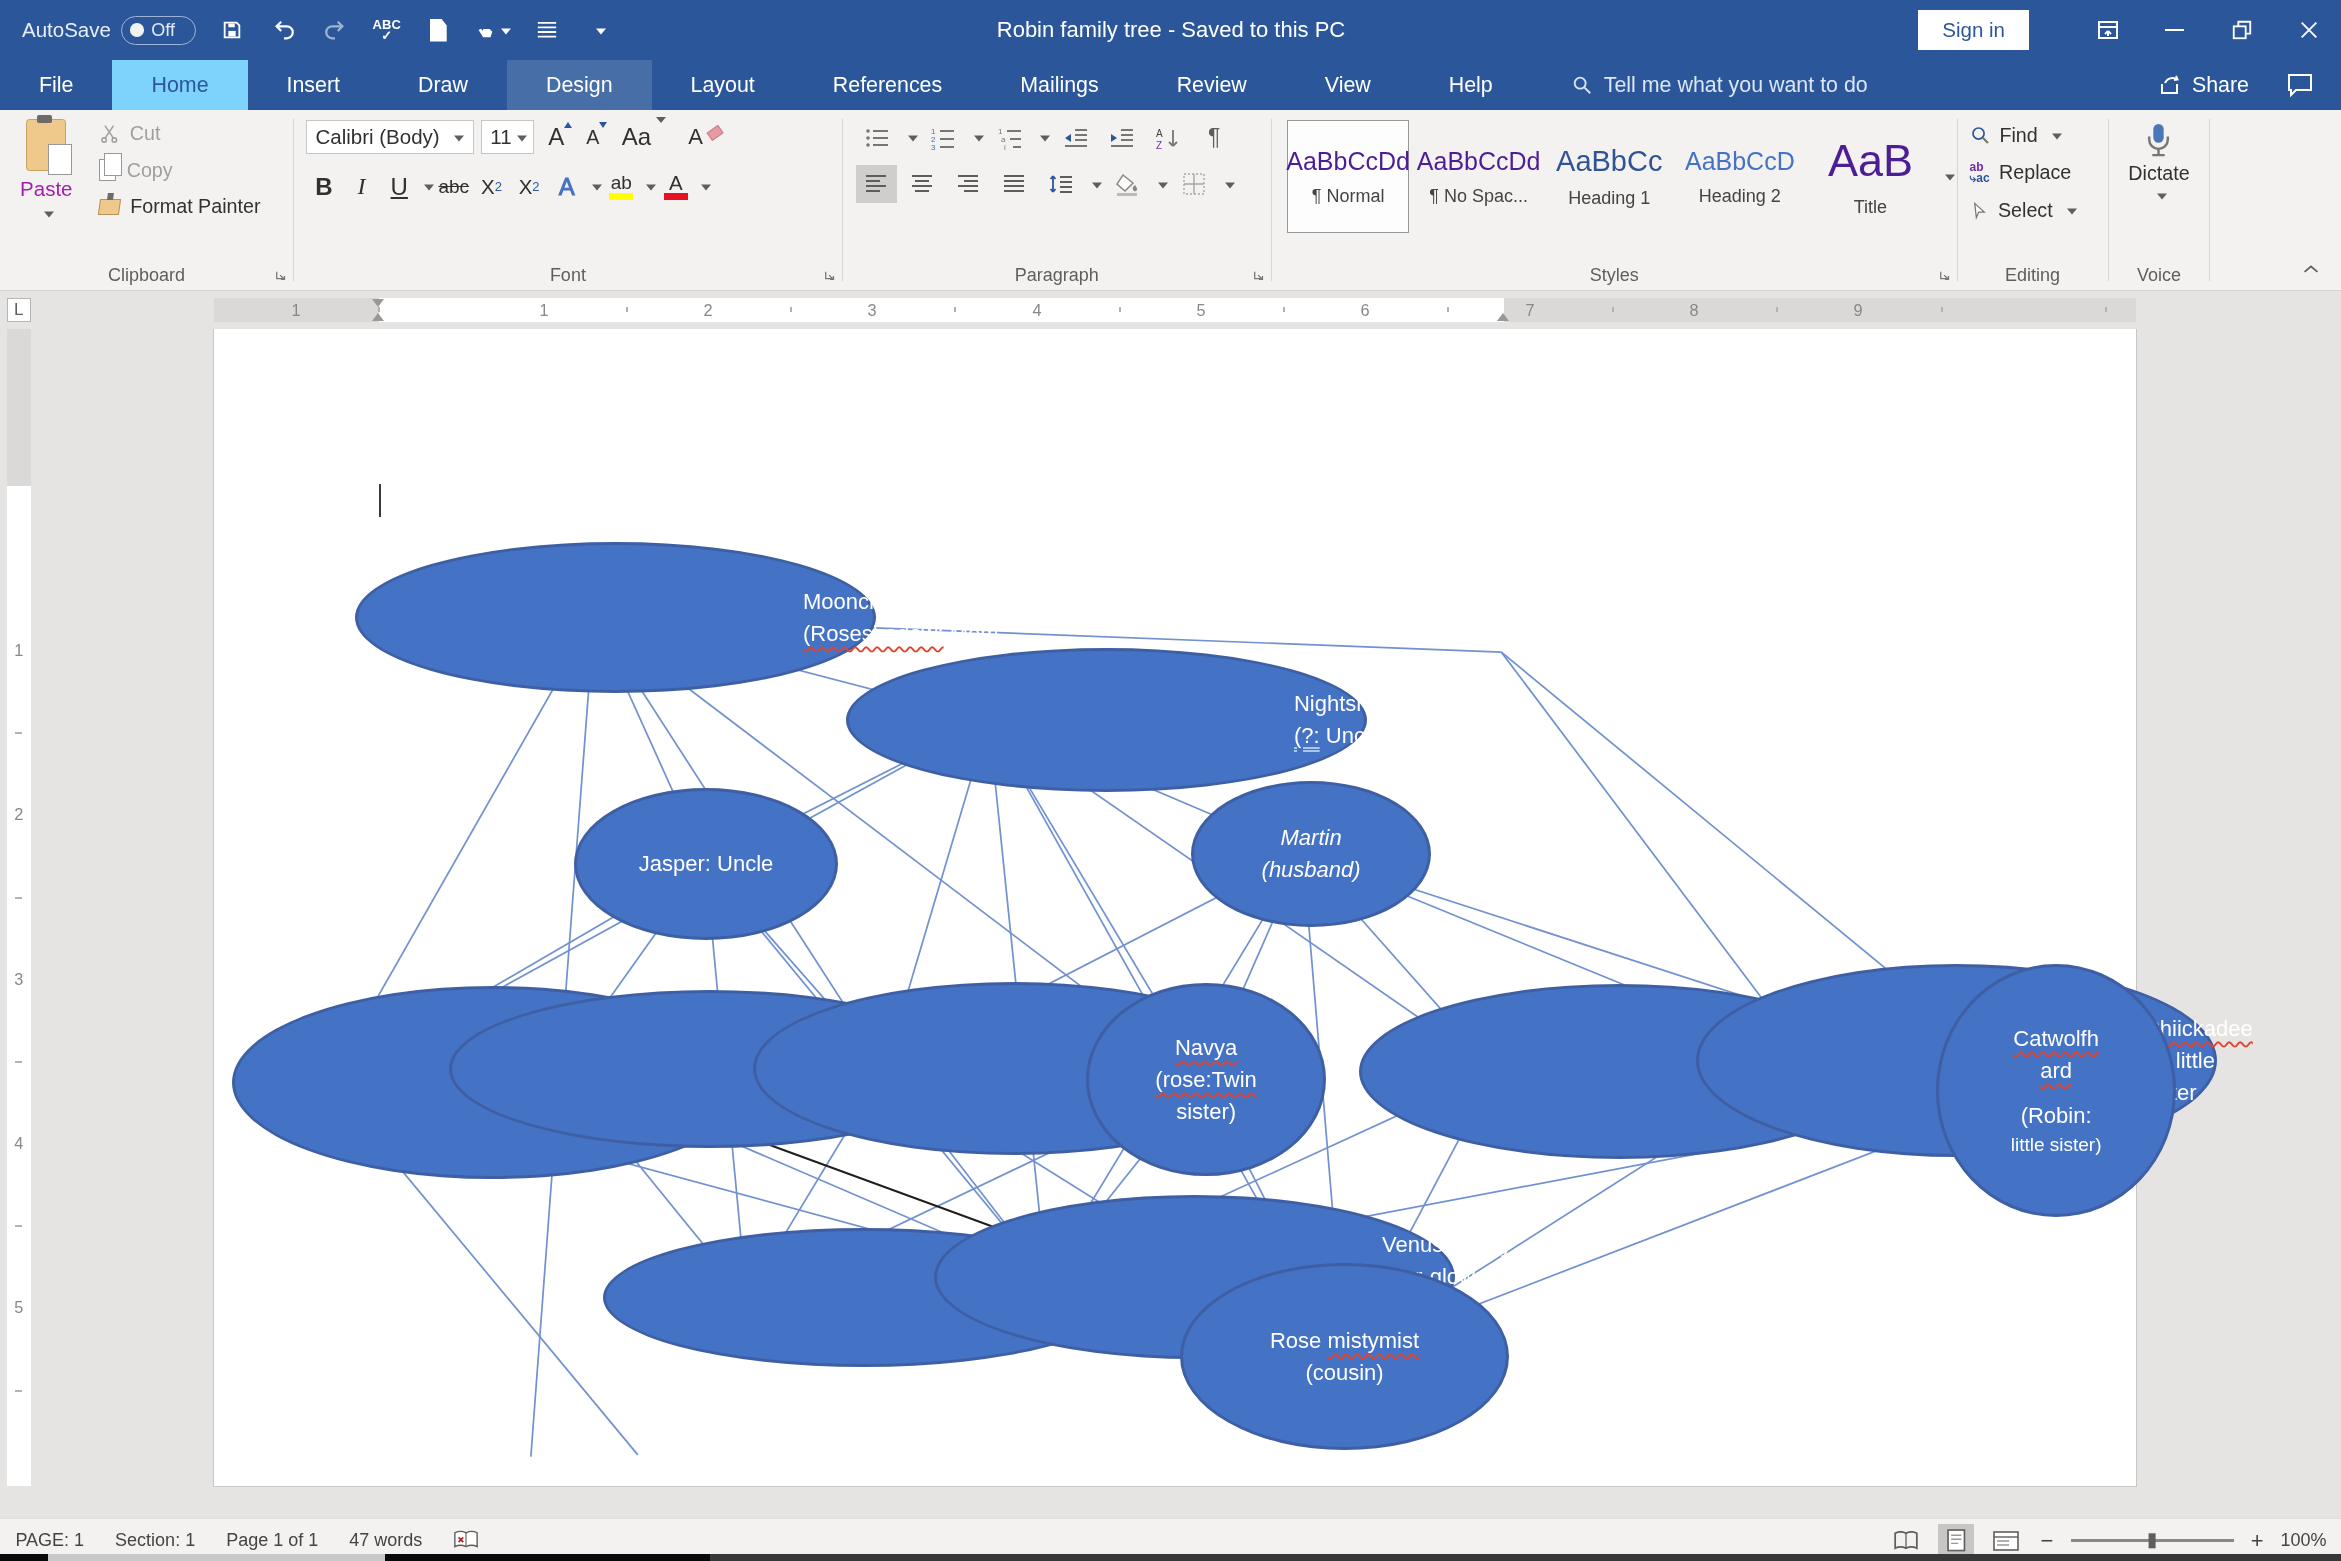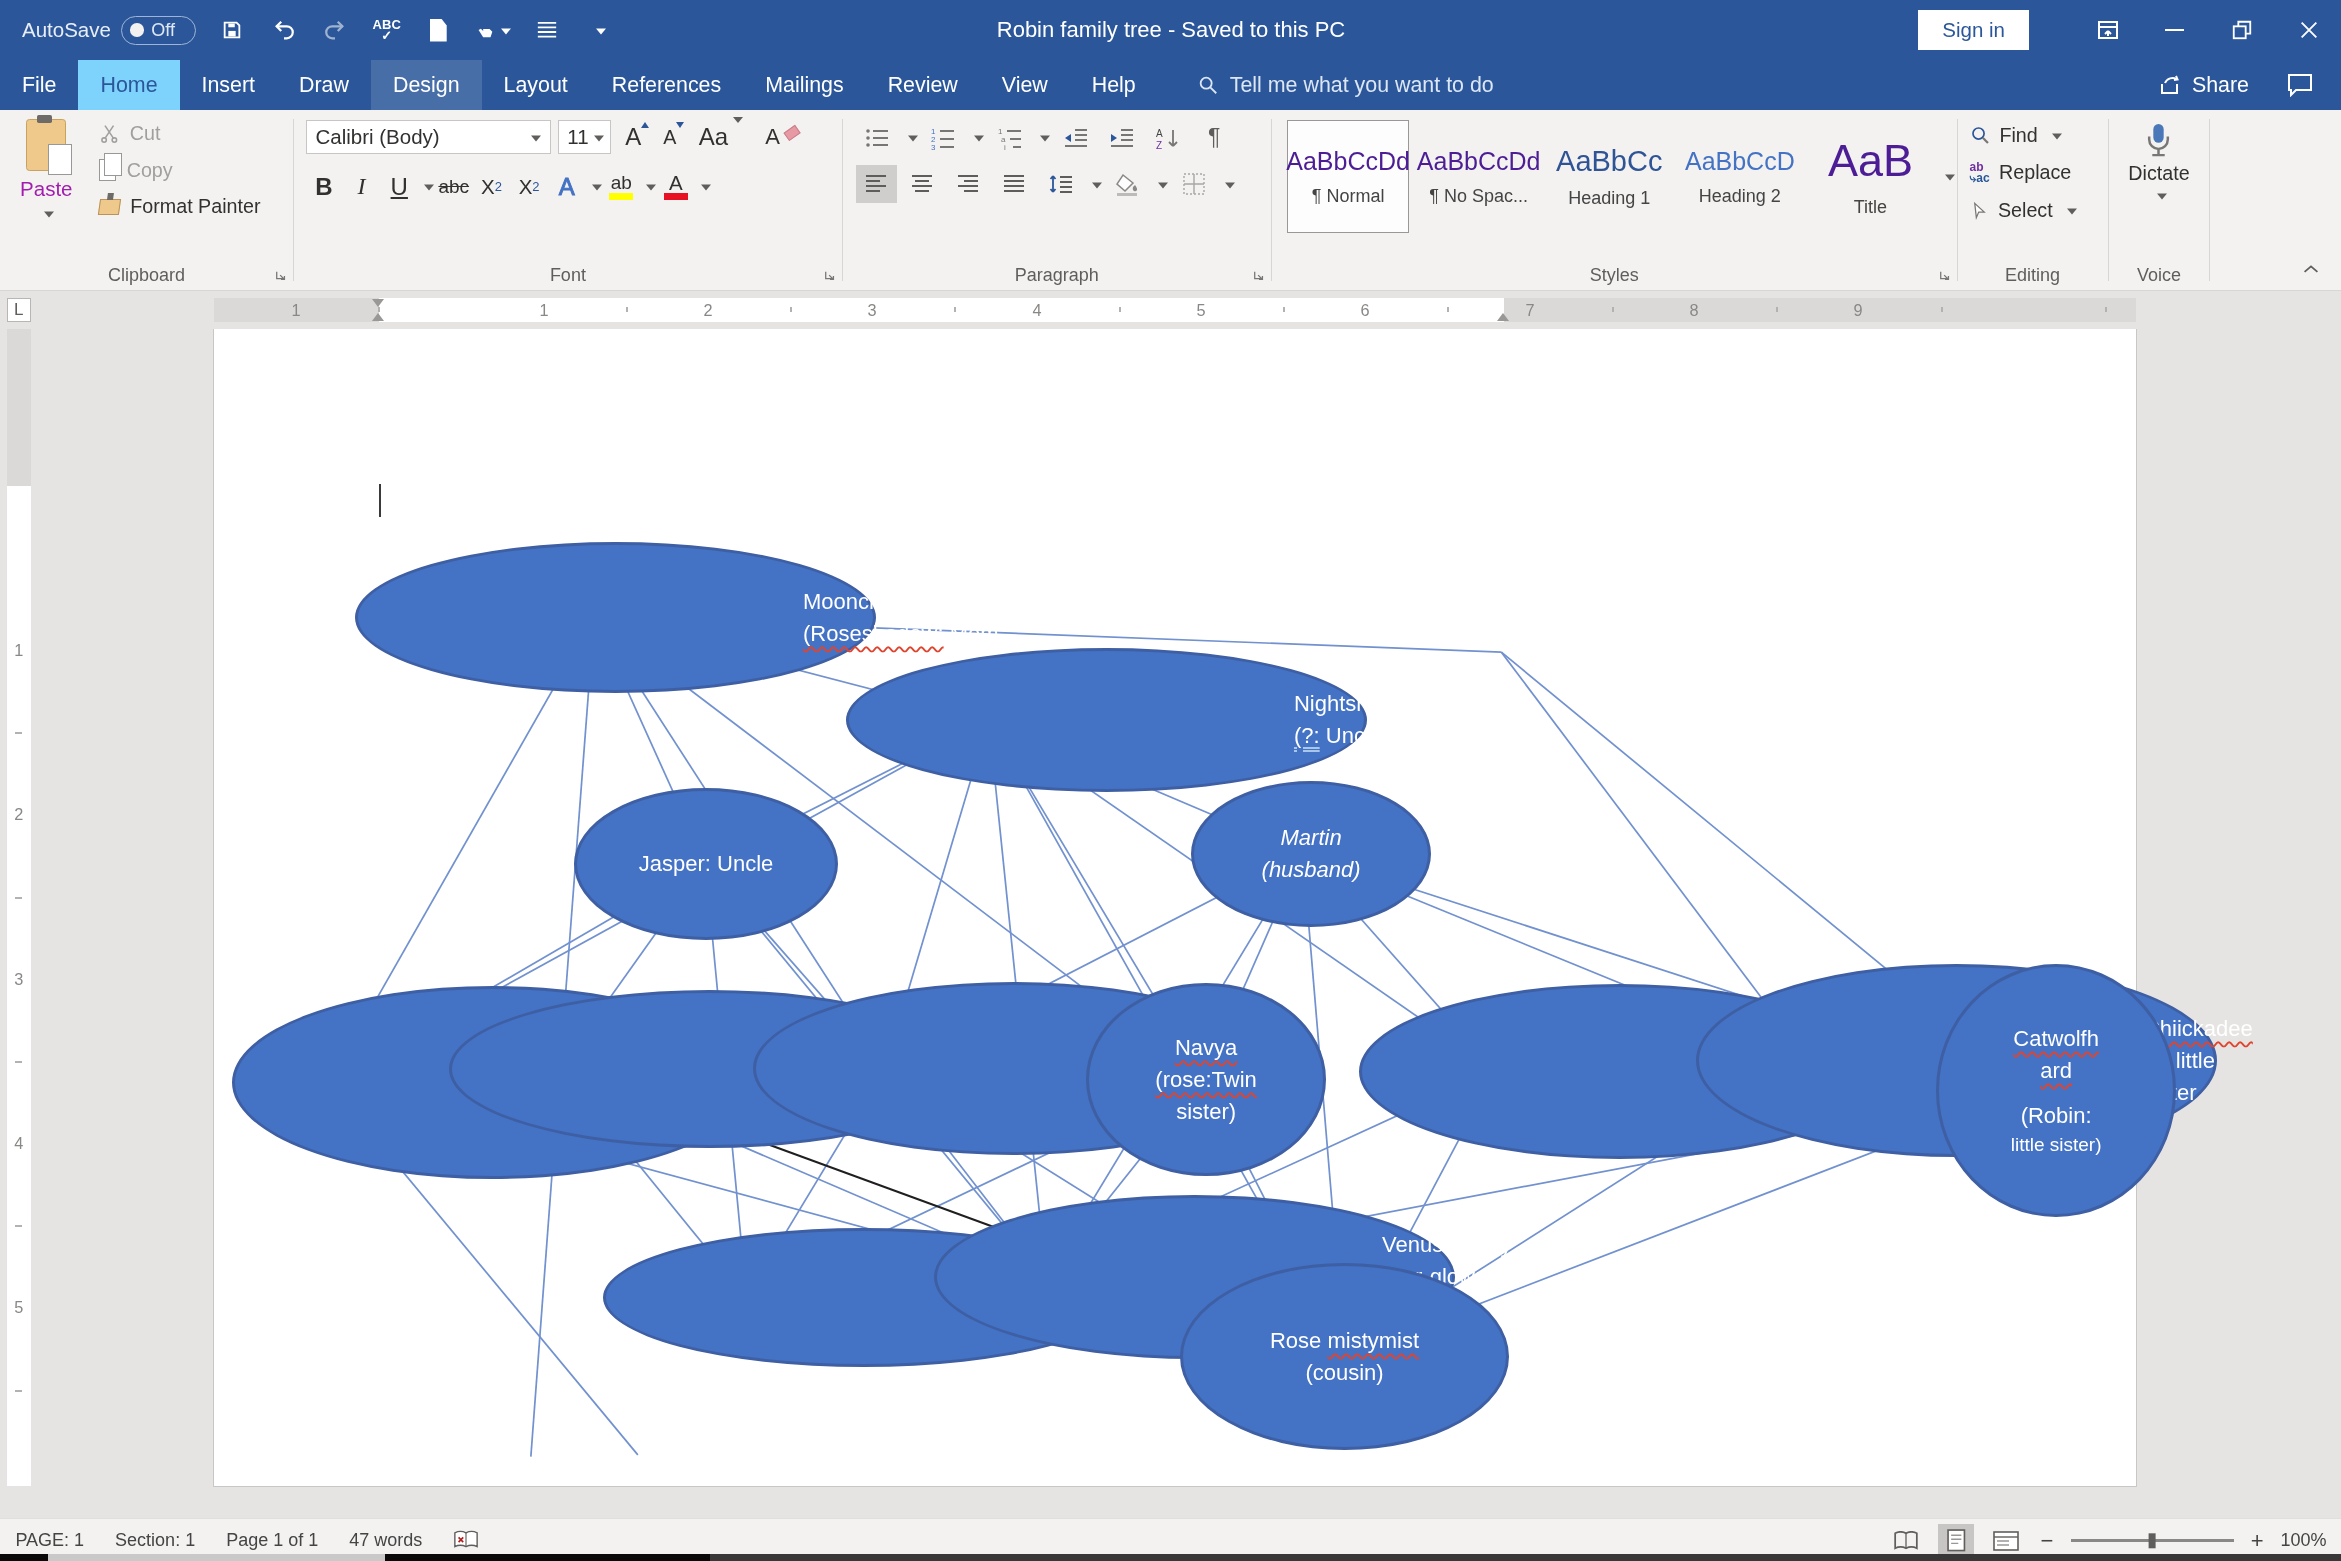--- a/index.html
+++ b/index.html
@@ -17,21 +17,21 @@
   .abc-ic{font-size:13px;line-height:11px;text-align:center;font-weight:bold;color:#fff}
   .pagei{width:17px;height:23px;background:#fff;clip-path:polygon(0 0,68% 0,100% 30%,100% 100%,0 100%)}
   .doc-title{position:absolute;left:50%;top:0;height:60px;transform:translateX(-50%);display:flex;align-items:center;font-size:22px;color:#fff;white-space:nowrap}
   .tb-right{position:absolute;right:0;top:0;height:60px;display:flex;align-items:center}
   .signin{background:#fff;color:#2b579a;border:none;font-size:20.5px;padding:7.7px 24px;margin-right:45px;font-family:inherit}
   .winbtn{width:67px;height:60px;display:flex;align-items:center;justify-content:center}
   .minline{width:19px;height:1.7px;background:#fff}
   
   .tabrow{position:absolute;top:60px;left:0;width:100%;height:50px;background:#2b579a;display:flex;align-items:stretch;color:#fff;z-index:10}
   #tabs{display:flex;align-items:stretch}
-  .tab{padding:0 22px;display:flex;align-items:center;font-size:21.4px}
+  .tab{padding:0 39px;display:flex;align-items:center;font-size:21.4px}
   .tab.active{background:#7dd3fc;color:#2b579a}
   .tab.hover{background:rgba(255,255,255,.14)}
   .searchbox{display:flex;align-items:center;gap:11px;margin-left:39px;font-size:21.4px;color:#dce6f5}
   .tr-right{margin-left:auto;display:flex;align-items:center;gap:38px;padding-right:29px;font-size:21.4px}
   .share{display:flex;align-items:center;gap:10.3px}
   
   .ribbon{position:absolute;top:110px;left:0;width:100%;height:181px;background:#f3f2f1;border-bottom:0.9px solid #d8d6d4;display:flex;z-index:10;box-sizing:border-box}
   .grp{position:relative;height:100%;flex:0 0 auto}
   .gdiv{flex:0 0 0.9px;background:#d8d6d4;margin:8.6px 0}
   .gtitle{position:absolute;bottom:4.3px;left:0;right:0;text-align:center;font-size:18px;color:#605e5c}
@@ -43,21 +43,21 @@
   .car.dark{border-top-color:#605e5c}
   .cc-col{position:absolute;left:99px;top:12px;display:flex;flex-direction:column;gap:13.7px}
   .srow{display:flex;align-items:center;gap:10.3px;font-size:19.7px;color:#323130;white-space:nowrap}
   .srow.off{color:#a19f9d}
   .i-copy{position:relative;width:15.4px;height:20.5px;border:1.7px solid #9a9896;background:#fff}
   .i-copy::after{content:"";position:absolute;left:4.3px;top:-6.8px;width:15.4px;height:20.5px;border:1.7px solid #9a9896;background:#fff}
   .i-fp{position:relative;width:19px;height:13.7px;background:#efc88b;border:0.9px solid #b9935a;transform:skewX(-8deg)}
   .i-fp::before{content:"";position:absolute;left:6px;top:-6.8px;width:6px;height:6.8px;background:#6d6a67}
   .frow1{display:flex;align-items:center;gap:6.8px;padding:10.3px 12px 0}
   .fbox{background:#fff;border:0.9px solid #c8c6c4;height:34px;display:flex;align-items:center;justify-content:space-between;padding:0 8.6px;font-size:20.5px;color:#323130;box-sizing:border-box}
-  .fname{width:245px}.fsize{width:53px}
+  .fname{width:168px}.fsize{width:53px}
   .abtn{position:relative;font-size:24px;color:#323130;padding:0 7.7px}
   .tri{position:absolute;width:0;height:0;border:4.3px solid transparent}
   .tri.up{border-bottom:6px solid #2b579a;top:-5.1px;right:0}
   .tri.dn{border-top:6px solid #2b579a;top:-3.4px;right:0}
   .frow2{display:flex;align-items:center;gap:1.7px;padding:13.7px 12px 0}
   .fbtn{min-width:36px;height:38px;display:flex;align-items:center;justify-content:center;font-size:24px;color:#323130}
   .u-b{font-weight:bold}
   .u-i{font-style:italic;font-family:"Liberation Serif",serif}
   .u-u{text-decoration:underline}
   .strik{text-decoration:line-through;font-size:19px}

